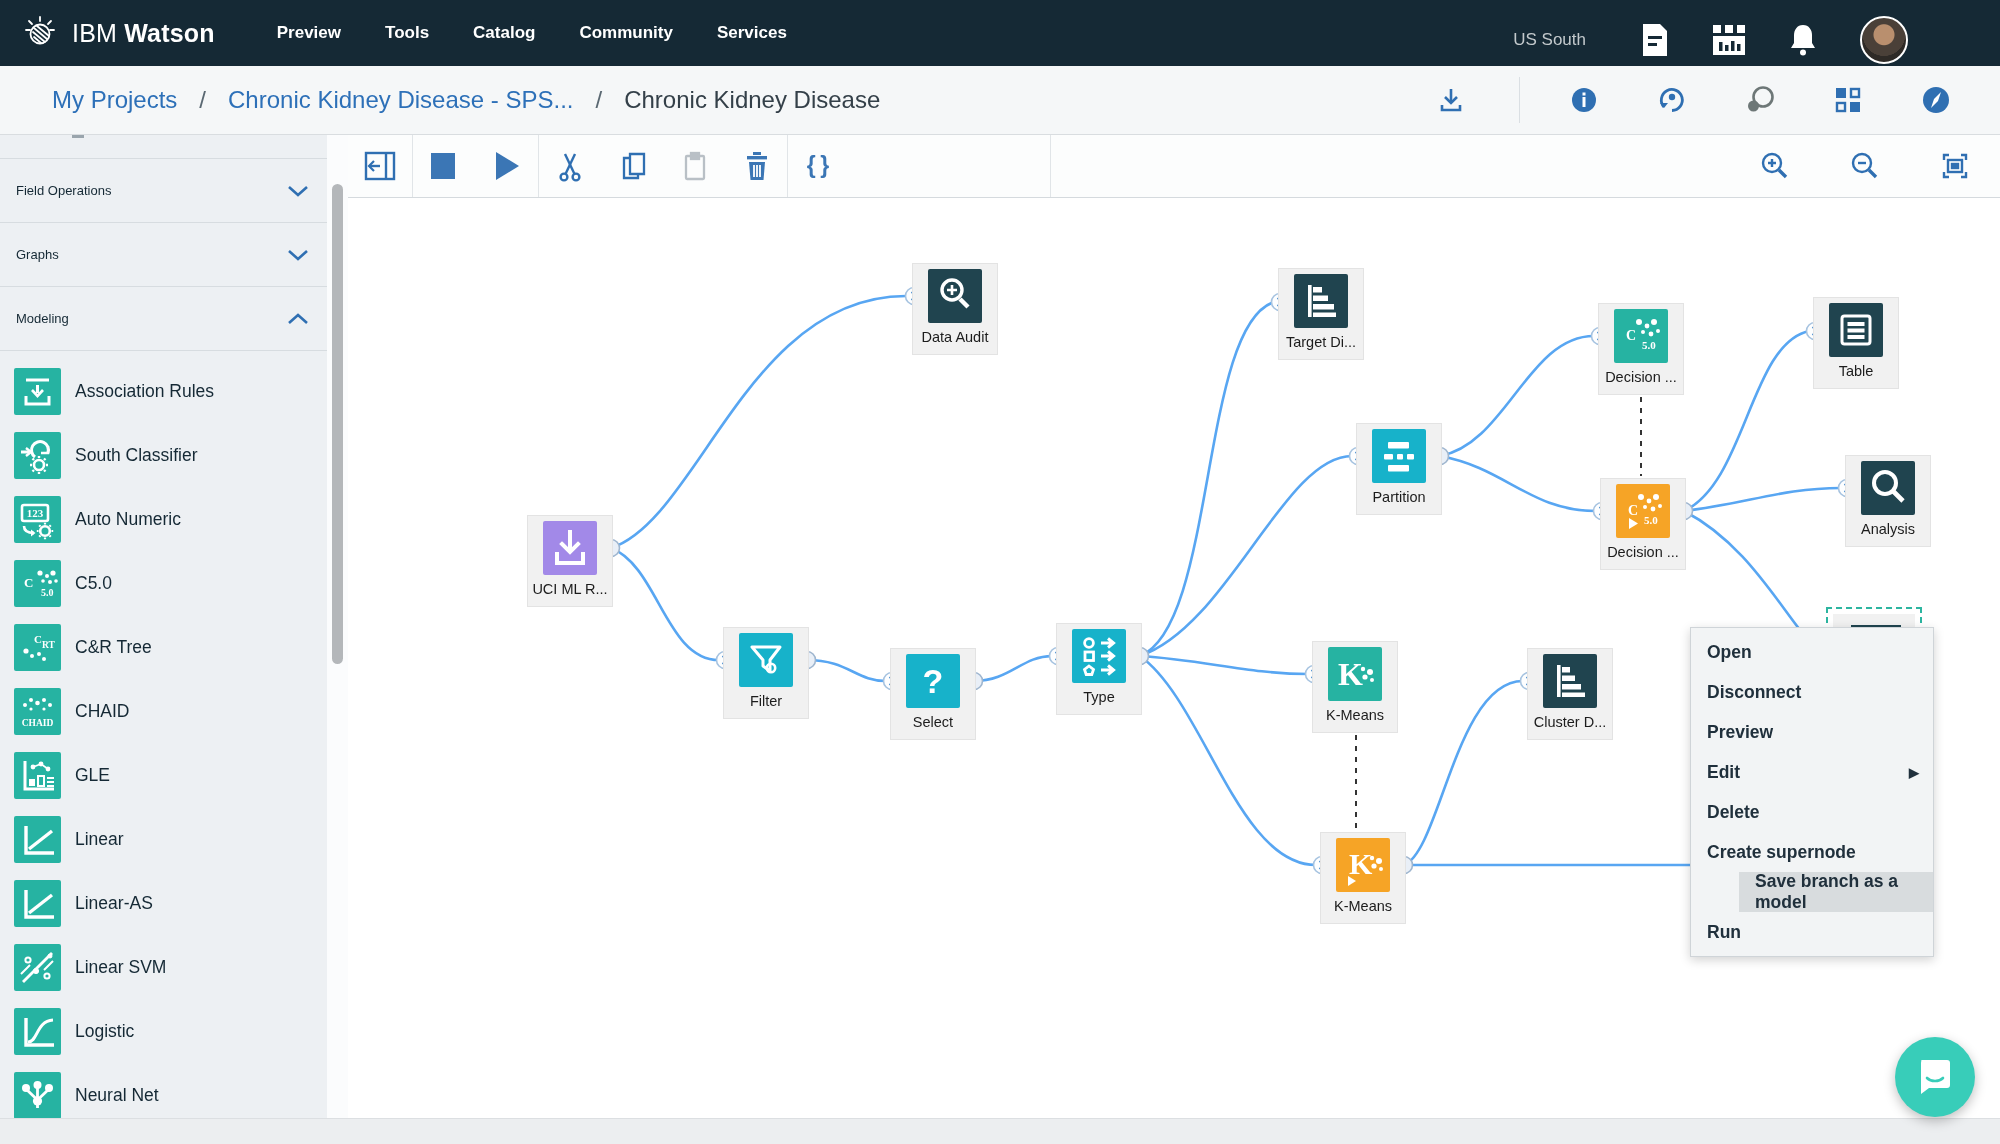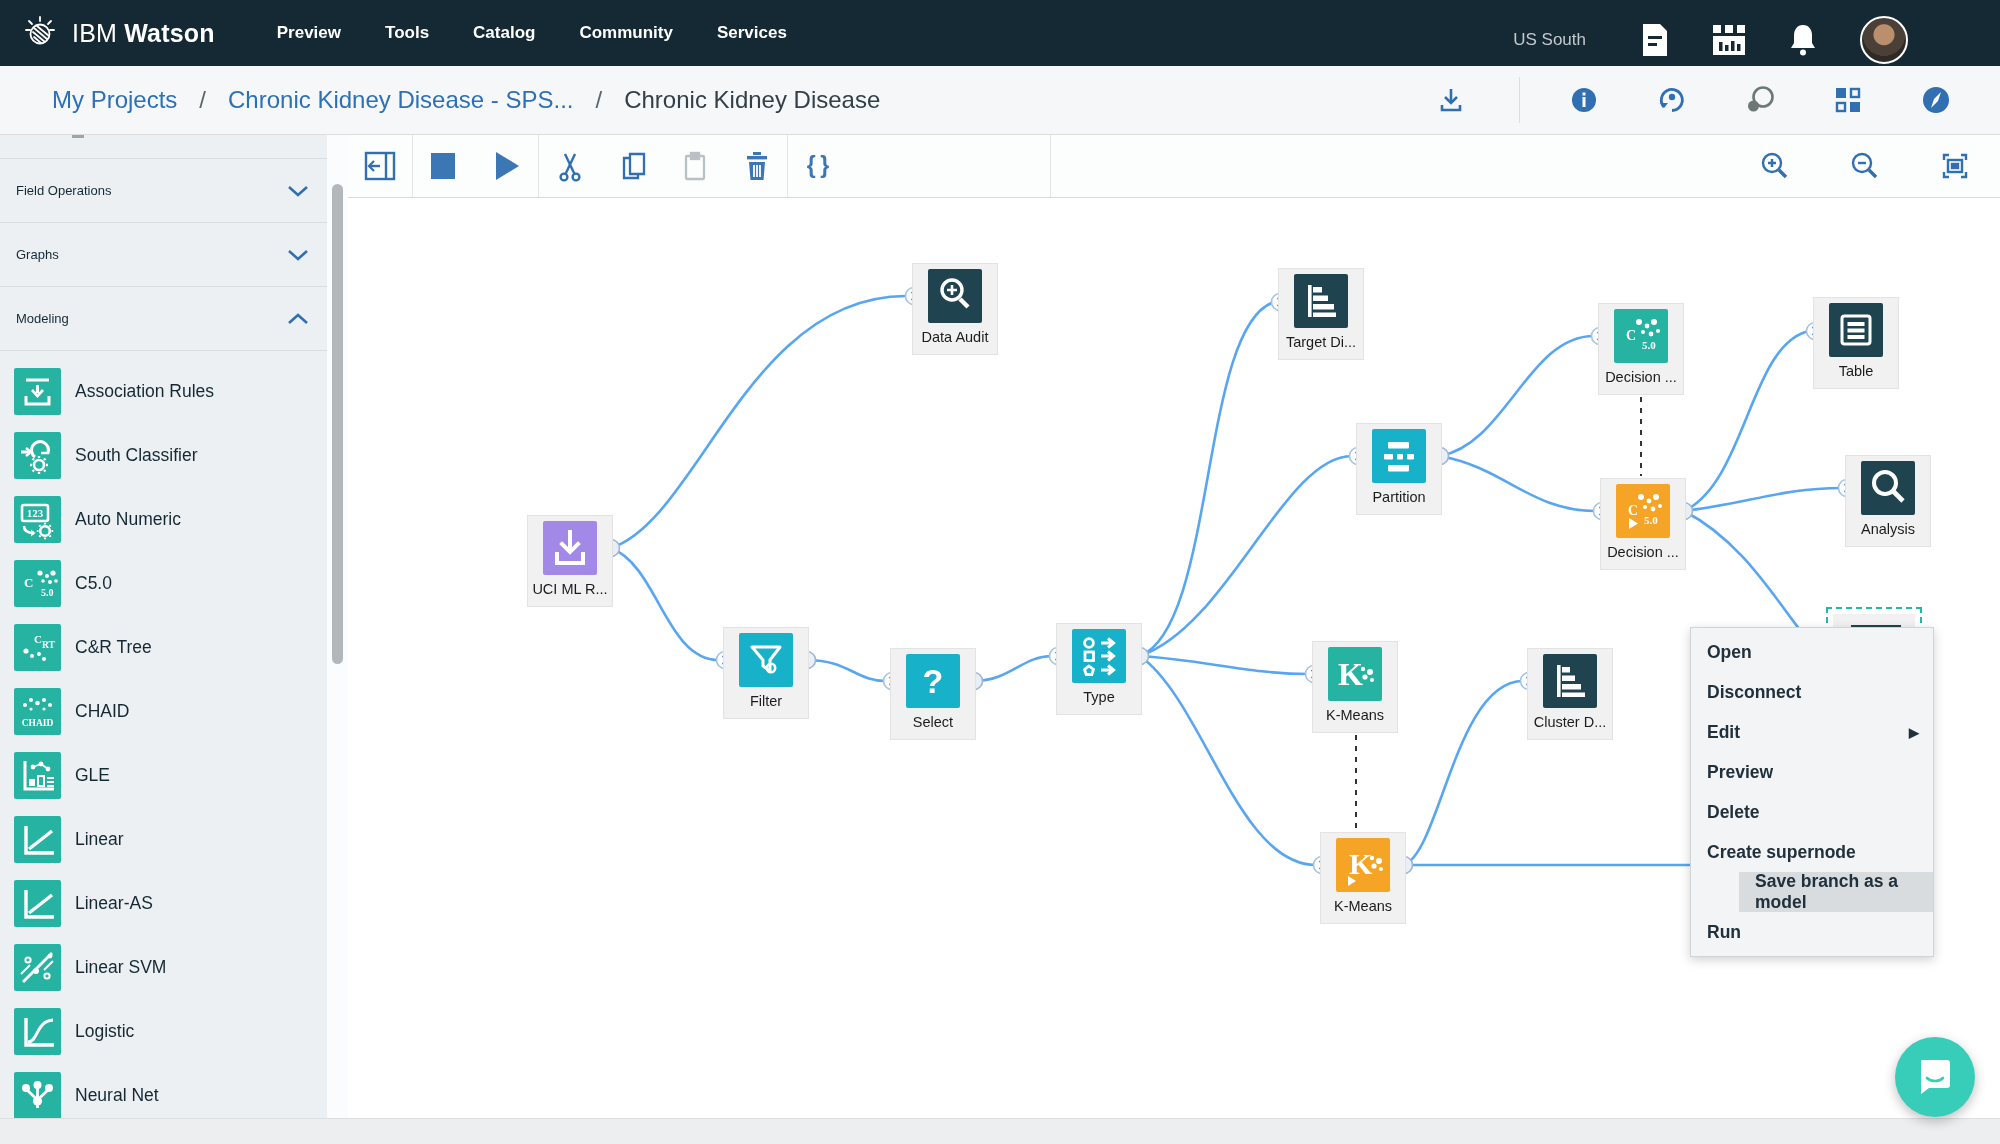--- a/index.html
+++ b/index.html
@@ -730,25 +730,25 @@
   </div>
 
   <div class="cmenu">
     <div class="mi">
         <span>Open</span>
       </div>
     <div class="mi">
         <span>Disconnect</span>
       </div>
     <div class="mi">
+        <span>Preview</span>
+      </div>
+    <div class="mi">
         <span>Edit</span>
         <span class="sub">▶</span>
-      </div>
-    <div class="mi">
-        <span>Preview</span>
       </div>
     <div class="mi">
         <span>Delete</span>
       </div>
     <div class="mi">
         <span>Create supernode</span>
       </div>
     <div class="mi hl">
         <span>Save branch as a model</span>
       </div>

